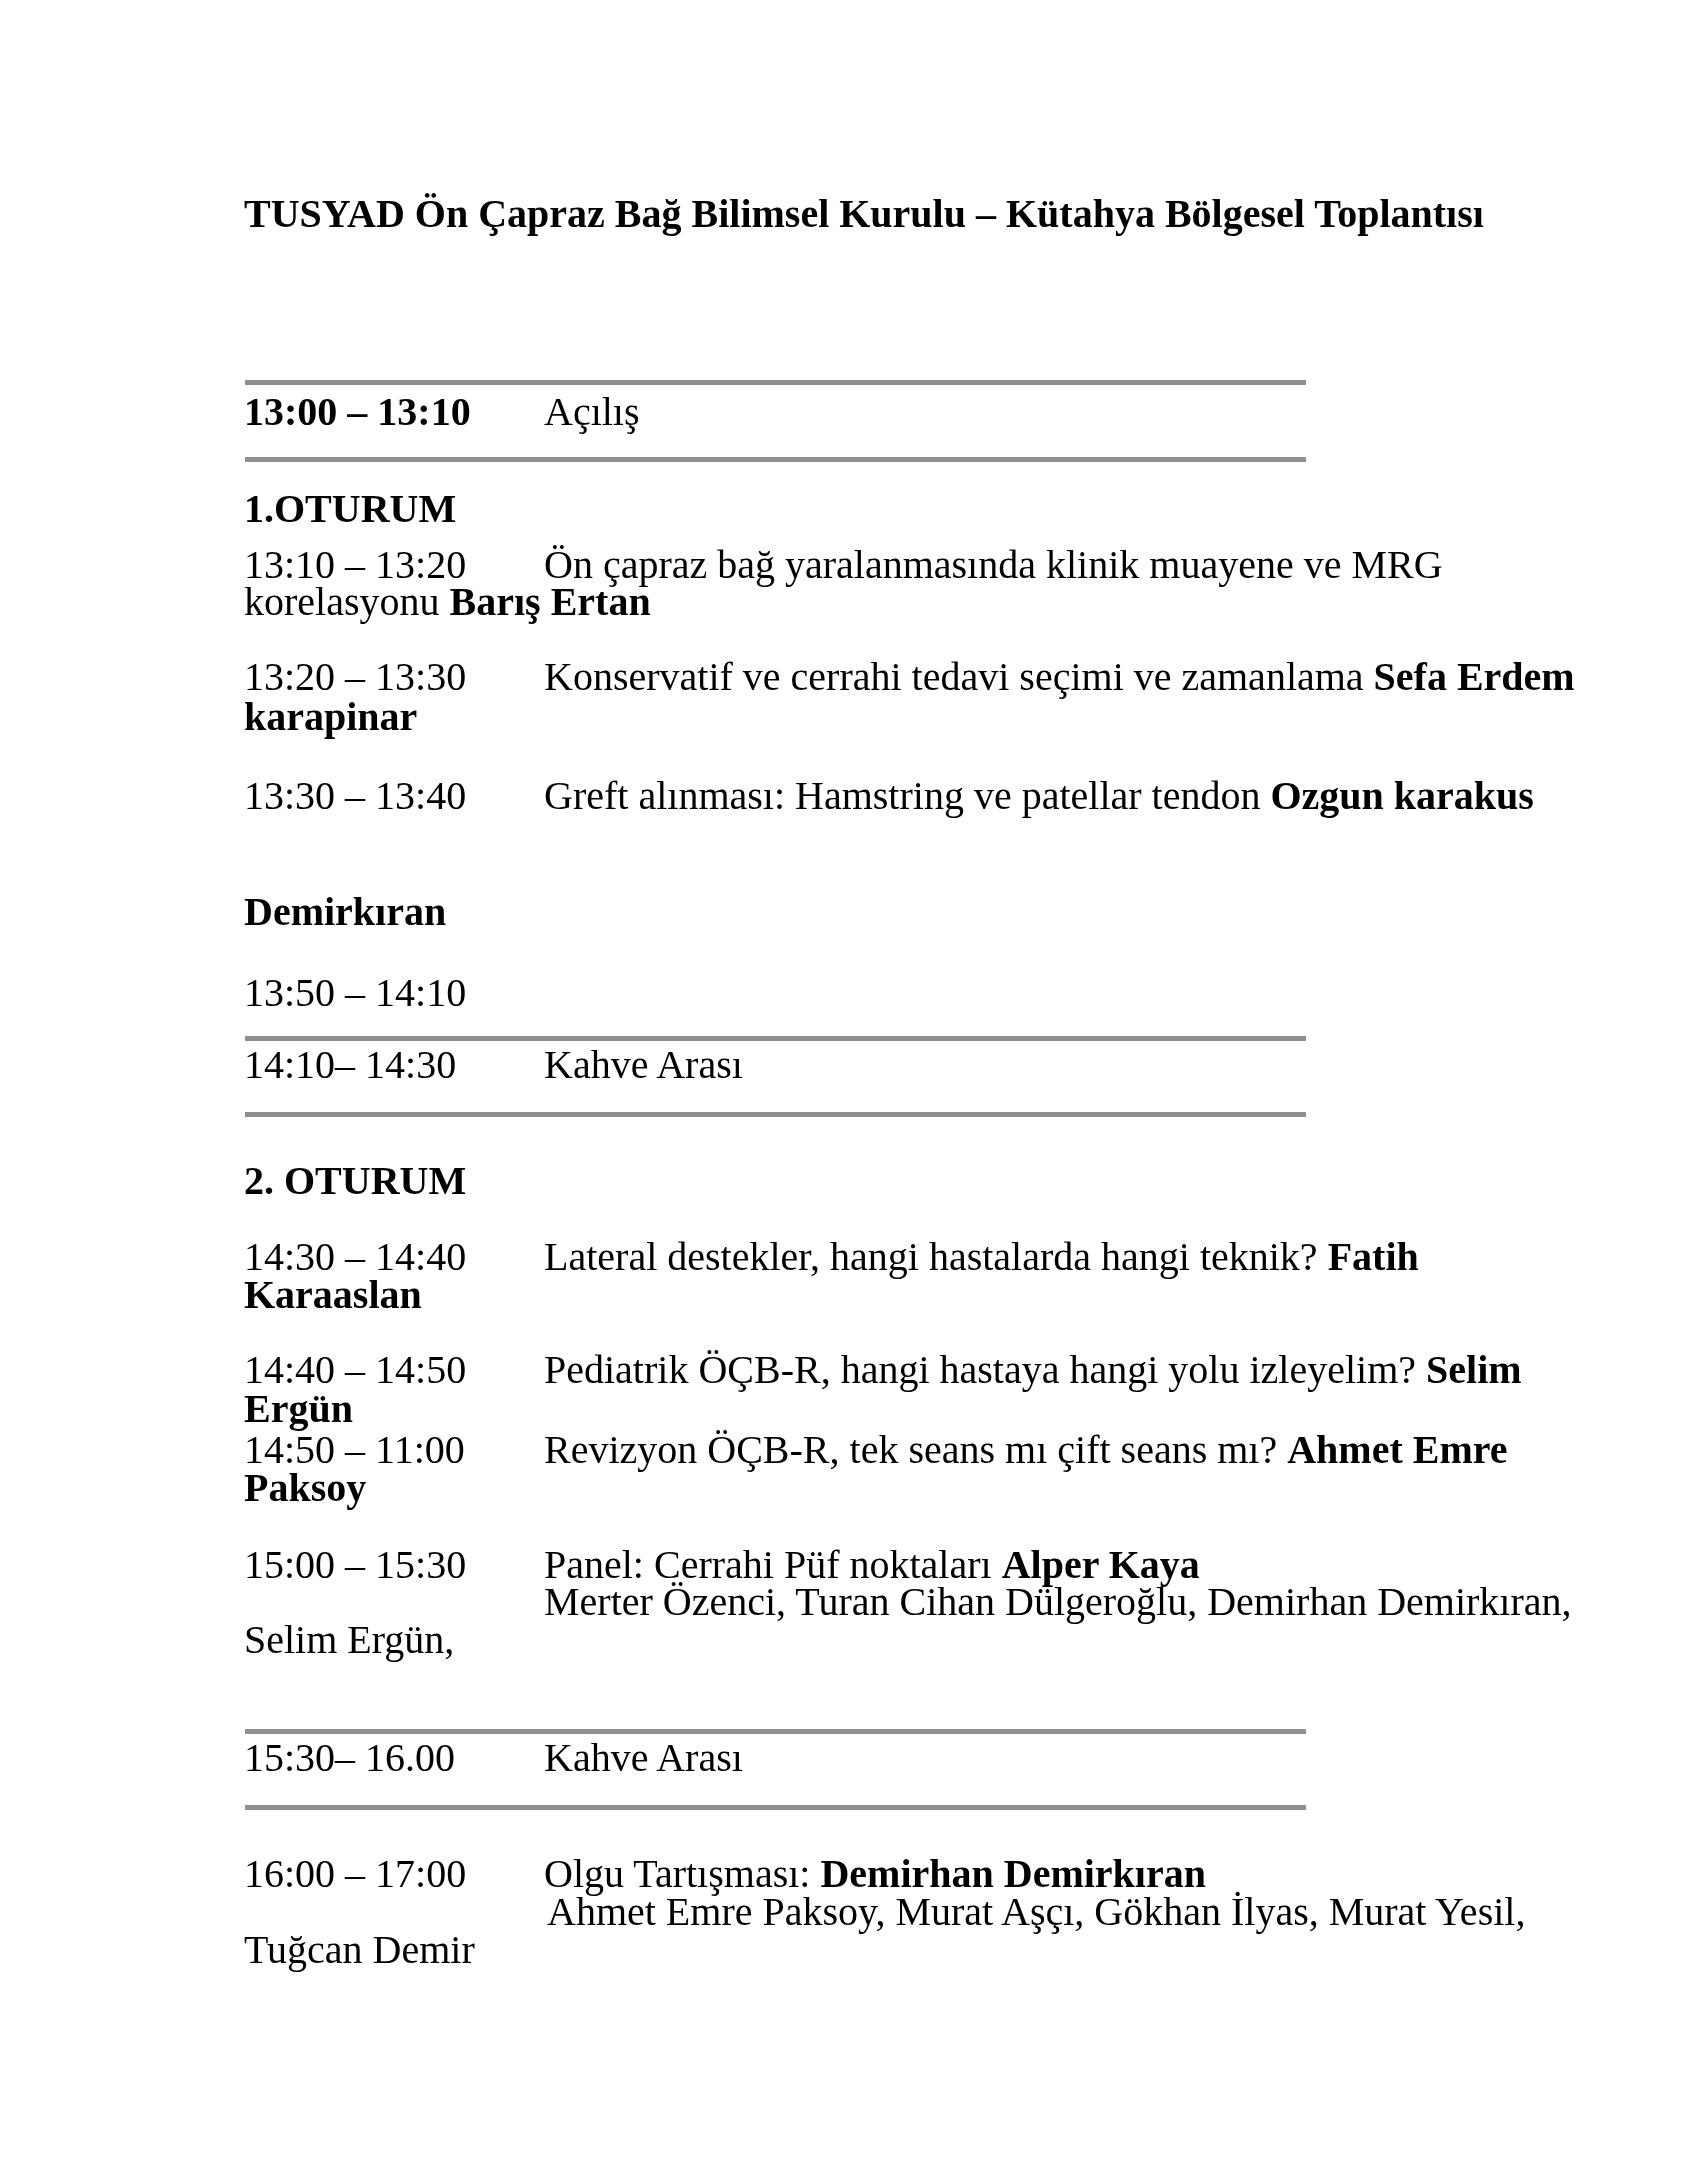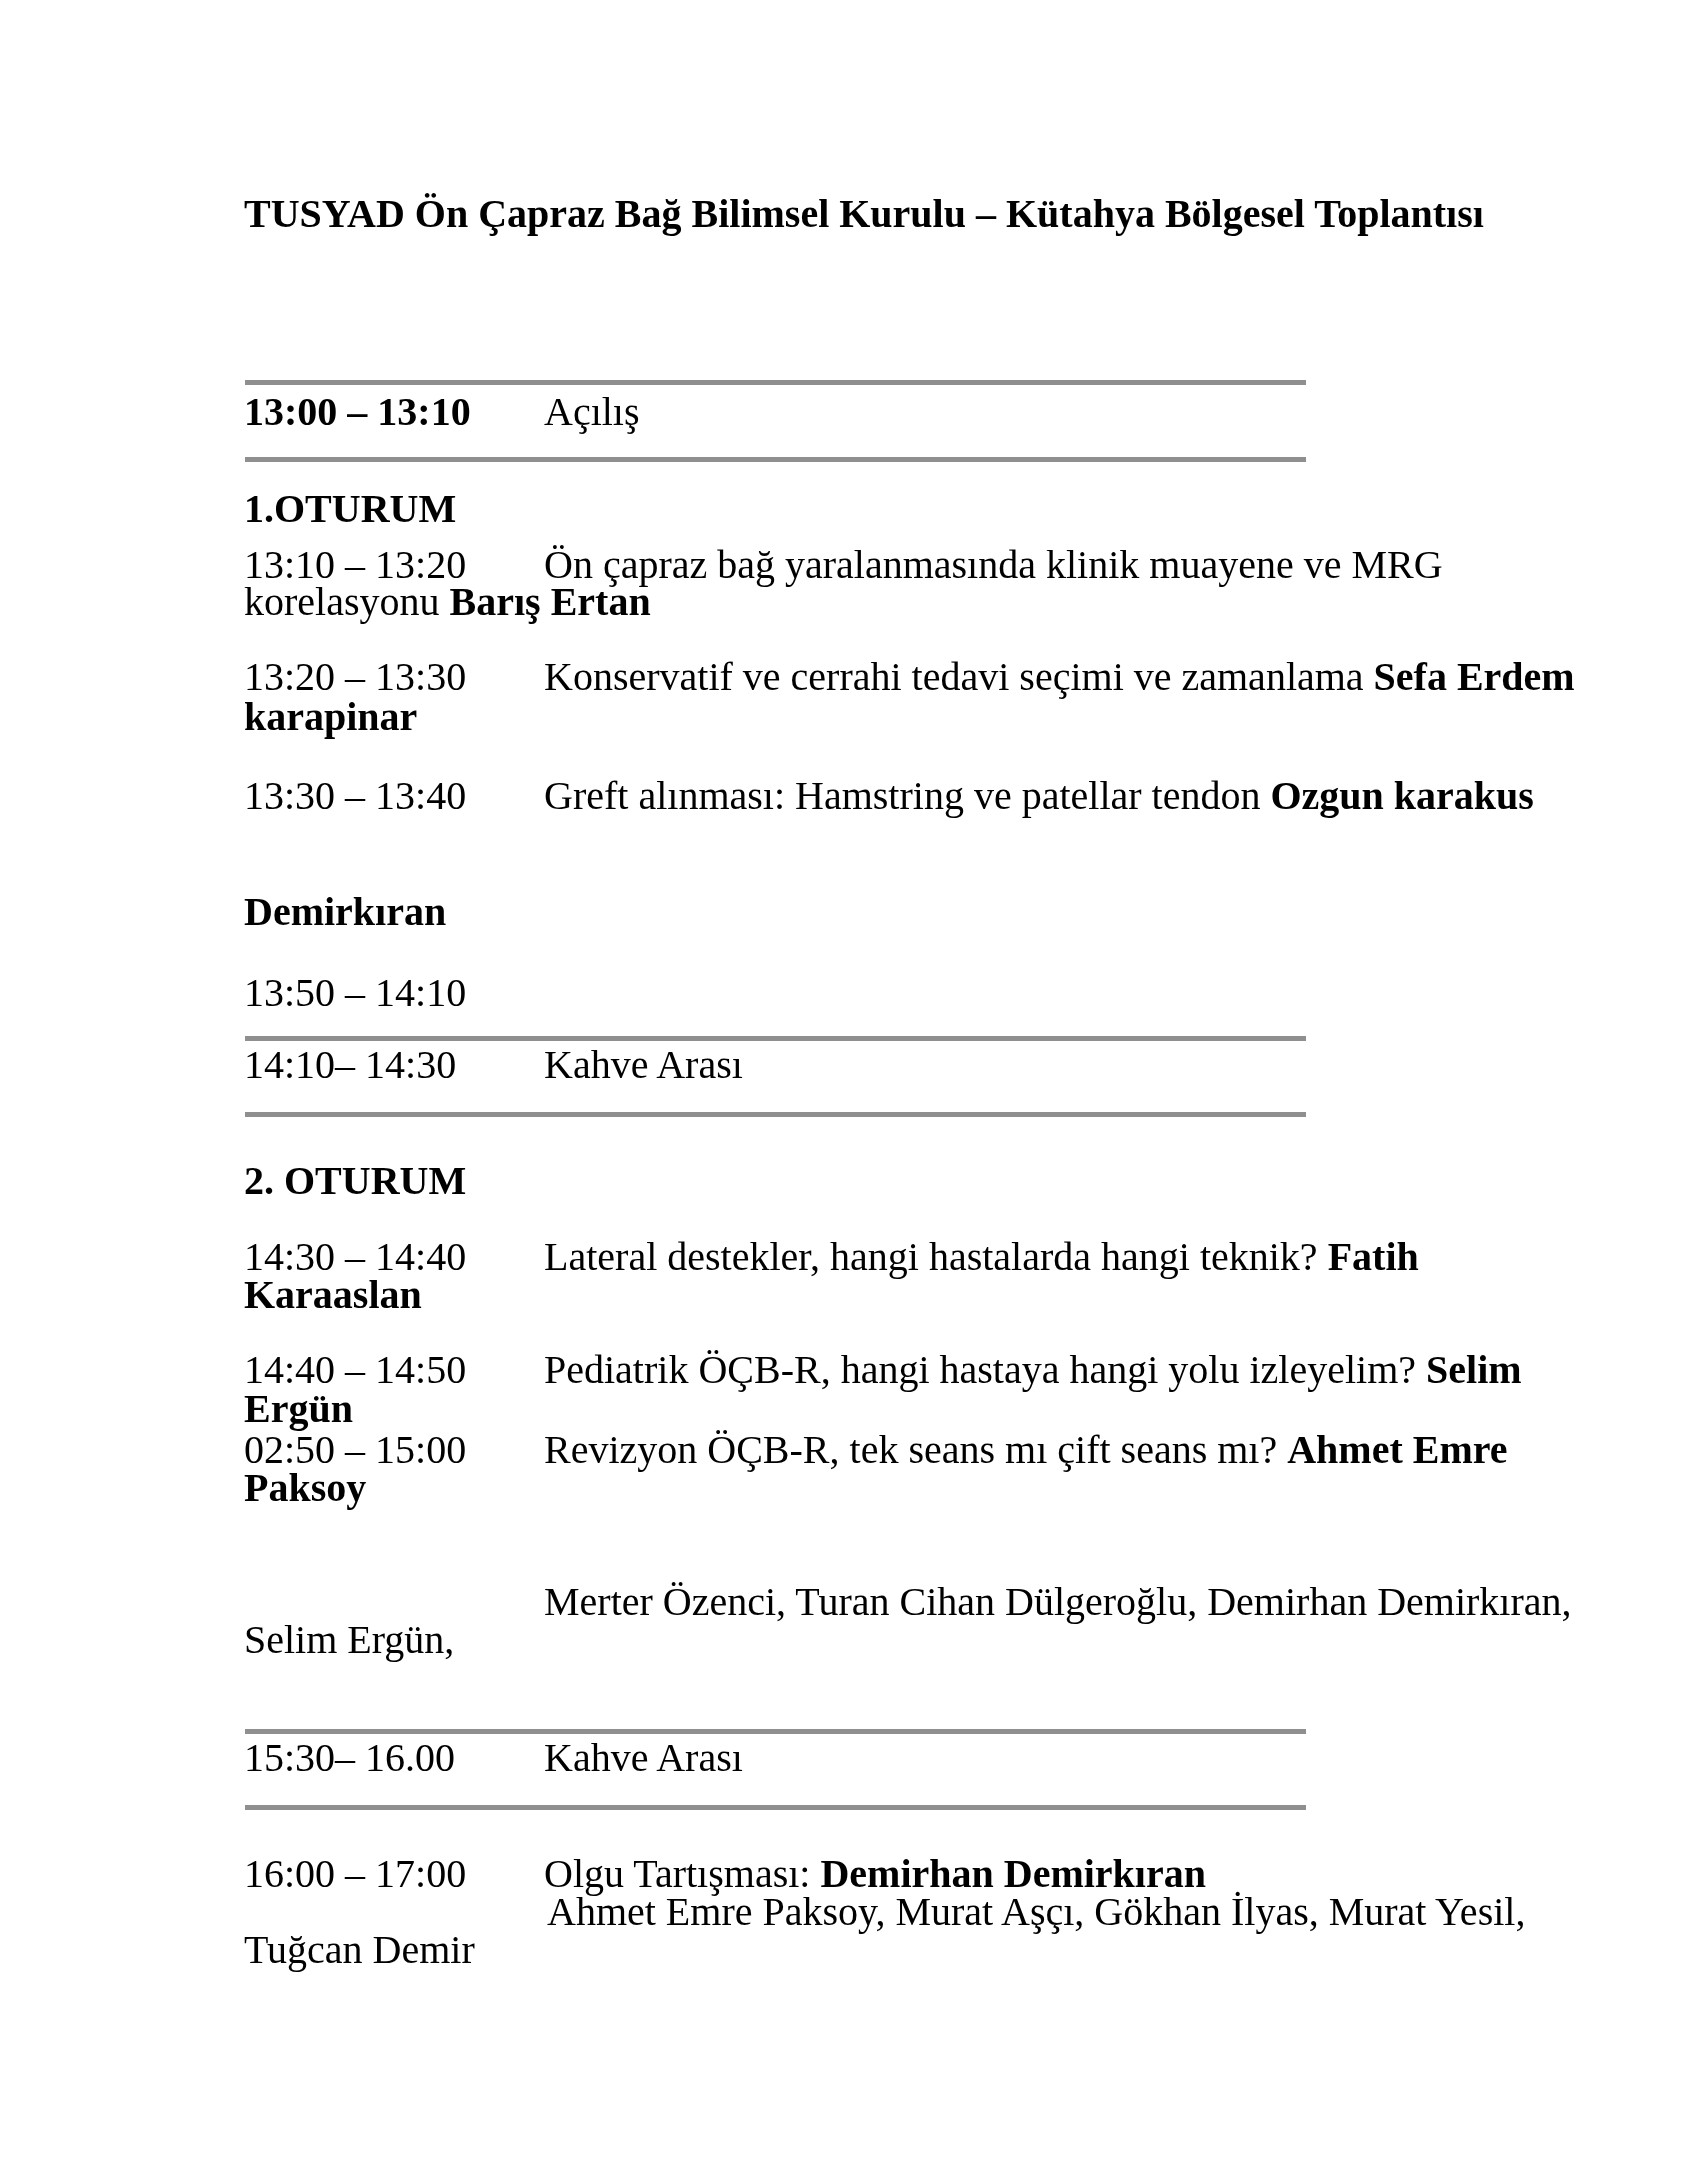--- a/index.html
+++ b/index.html
@@ -96,27 +96,31 @@
 
   <div class="row" style="top:1351px;">
     <span>14:40 – 14:50</span>
     <span class="col2"><span>Pediatrik ÖÇB-R, hangi hastaya hangi yolu izleyelim? </span><span class="b">Selim</span></span>
   </div>
   <div class="row b" style="top:1390px;">
     <span>Ergün</span>
   </div>
 
   <div class="row" style="top:1431px;">
-    <span>02:50 – 15:00</span>
+    <span>14:50 – 11:00</span>
     <span class="col2"><span>Revizyon ÖÇB-R, tek seans mı çift seans mı? </span><span class="b">Ahmet Emre</span></span>
   </div>
   <div class="row b" style="top:1469px;">
     <span>Paksoy</span>
   </div>
 
+  <div class="row" style="top:1546px;">
+    <span>15:00 – 15:30</span>
+    <span class="col2"><span>Panel: Cerrahi Püf noktaları </span><span class="b">Alper Kaya</span></span>
+  </div>
   <div class="row" style="top:1583px; left:544px;">
     <span>Merter Özenci, Turan Cihan Dülgeroğlu, Demirhan Demirkıran,</span>
   </div>
   <div class="row" style="top:1621px;">
     <span>Selim Ergün,</span>
   </div>
 
   <div class="rule" style="top:1729px;"></div>
   <div class="row" style="top:1739px;">
     <span>15:30– 16.00</span>

